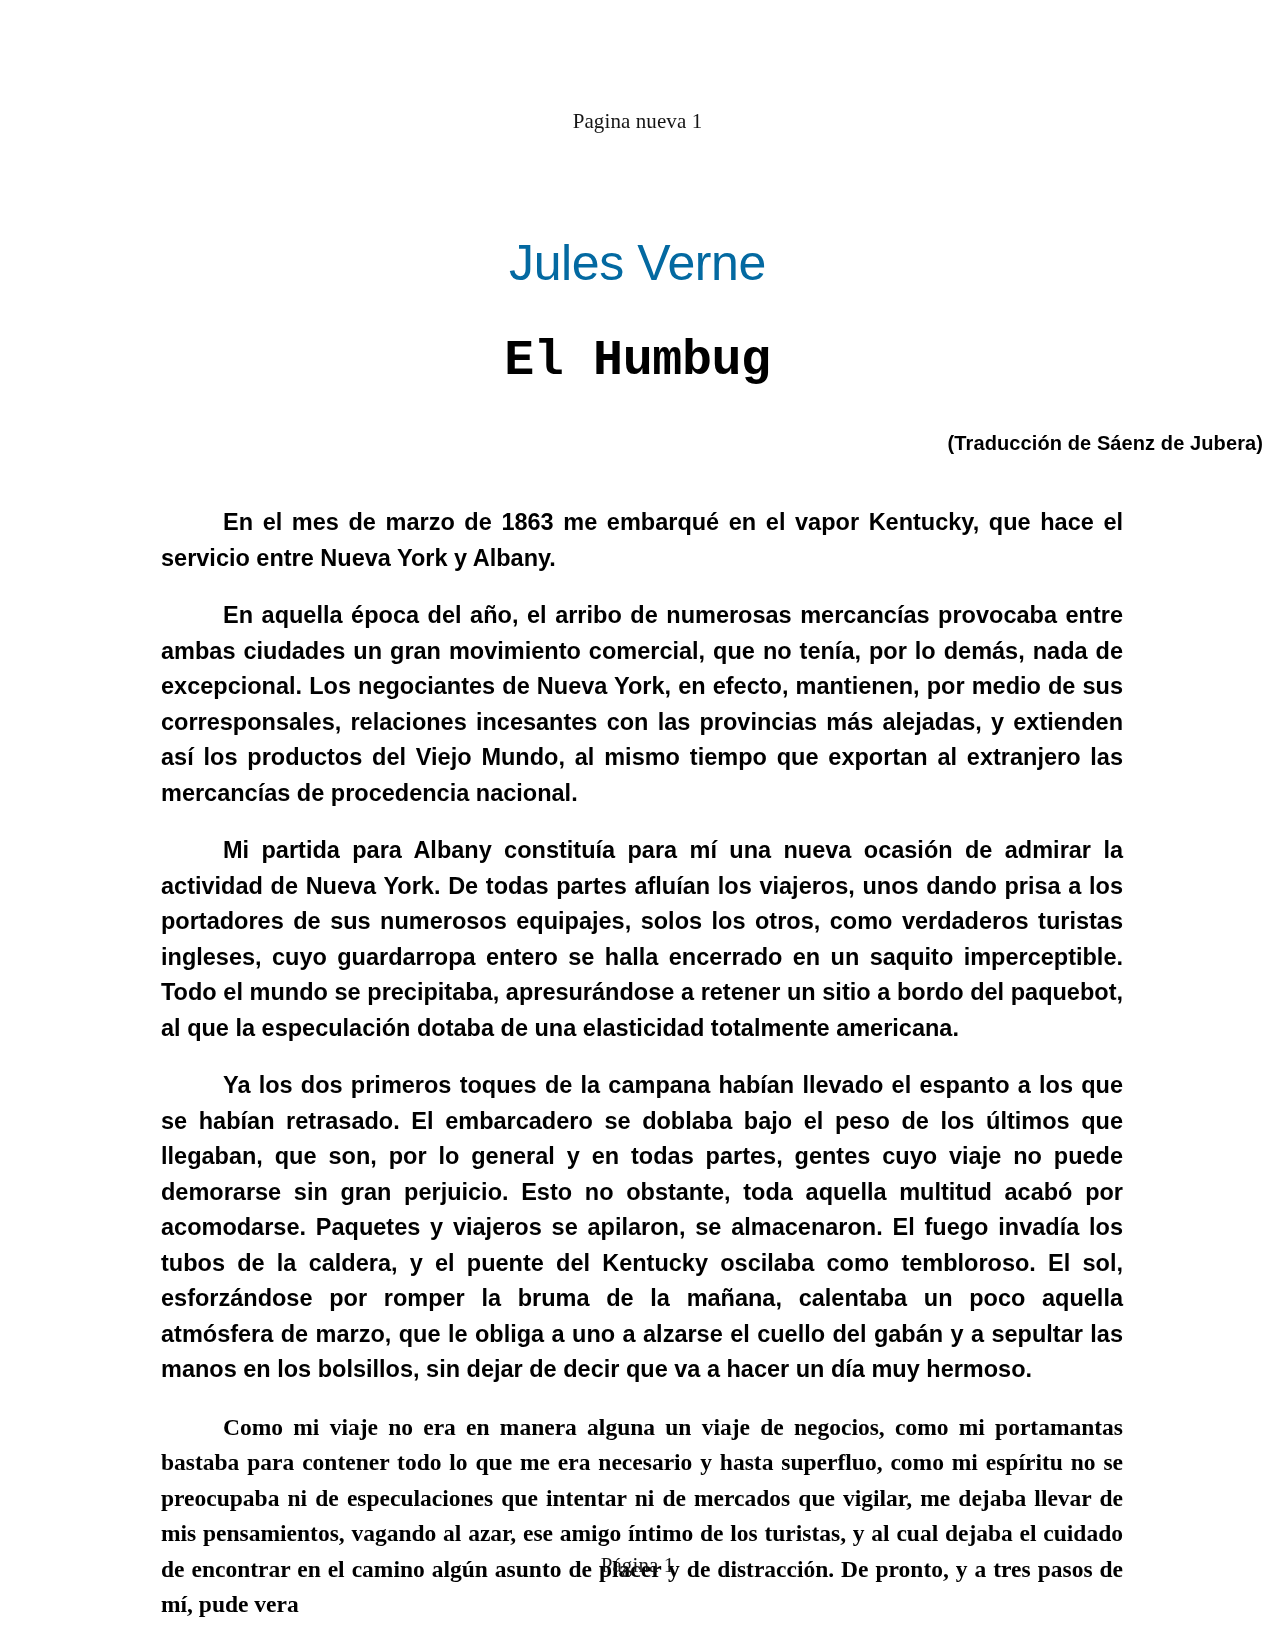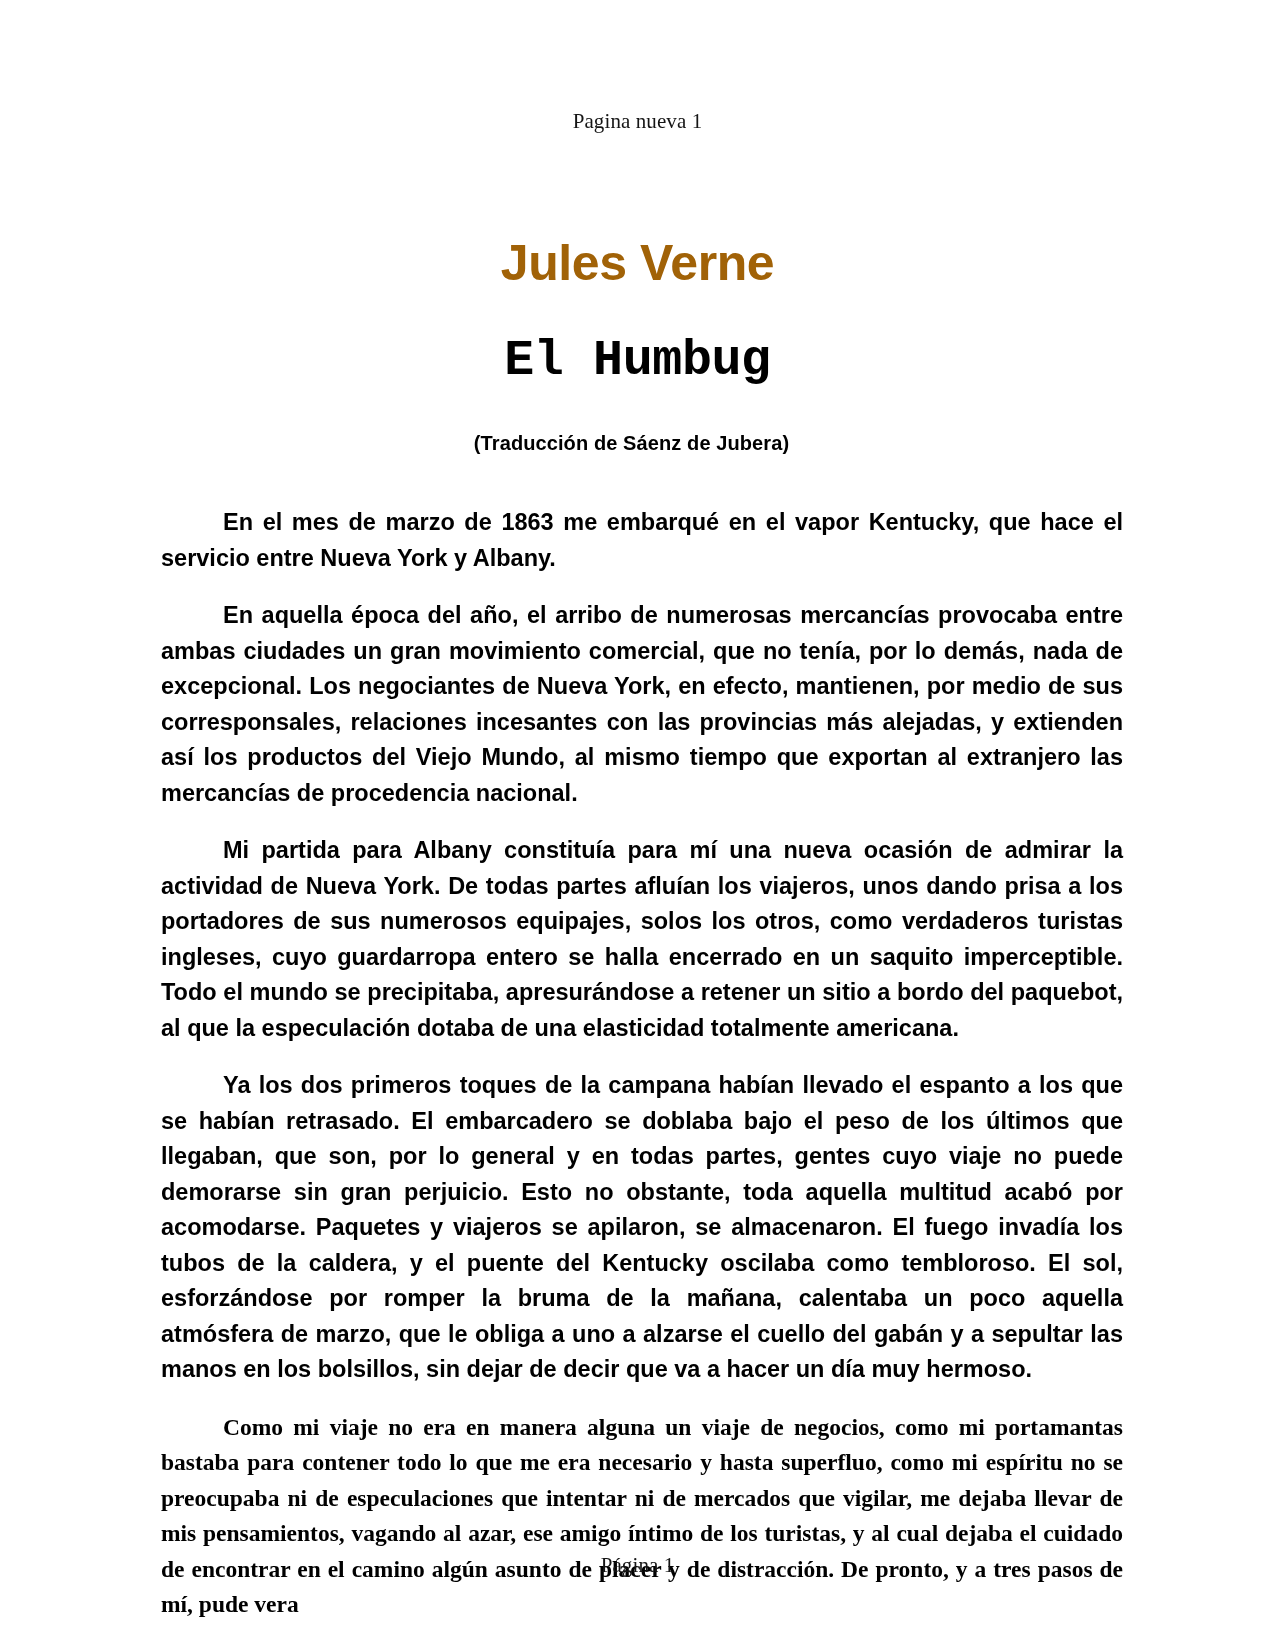--- a/index.html
+++ b/index.html
@@ -42,44 +42,45 @@
   
   .title-block {
     position: absolute;
     top: 225px;
     left: 0;
     right: 0;
     text-align: center;
   }
   .doc-author {
     font-family: "Liberation Sans", sans-serif;
-    font-weight: bold;
+    font-weight: normal;
     font-size: 50px;
     line-height: 76px;
     letter-spacing: -0.4px;
     margin: 0;
-    color: #a16207;
+    color: #0369a1;
   }
   .doc-title {
     font-family: Liberation Mono, monospace;
     font-weight: bold;
     font-size: 50px;
     line-height: 76px;
     letter-spacing: -0.4px;
     margin: 22px 0 0 0;
     color: #000;
   }
   .doc-subtitle {
     font-family: "Liberation Sans", sans-serif;
     font-weight: bold;
     font-size: 20px;
     line-height: 28px;
     letter-spacing: 0.1px;
     margin: 30px 12px 0 0;
     color: #000;
+    text-align: right;
   }
 
   
   .body-text {
     position: absolute;
     top: 505px;
     left: 124px;
     width: 962px;
     margin-left: 37px;
   }

